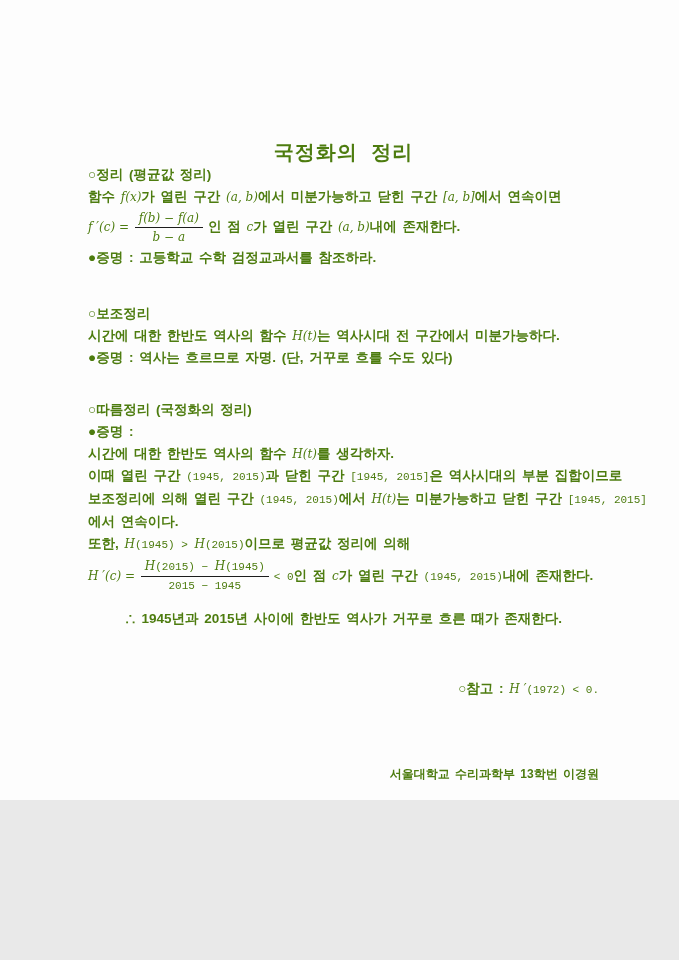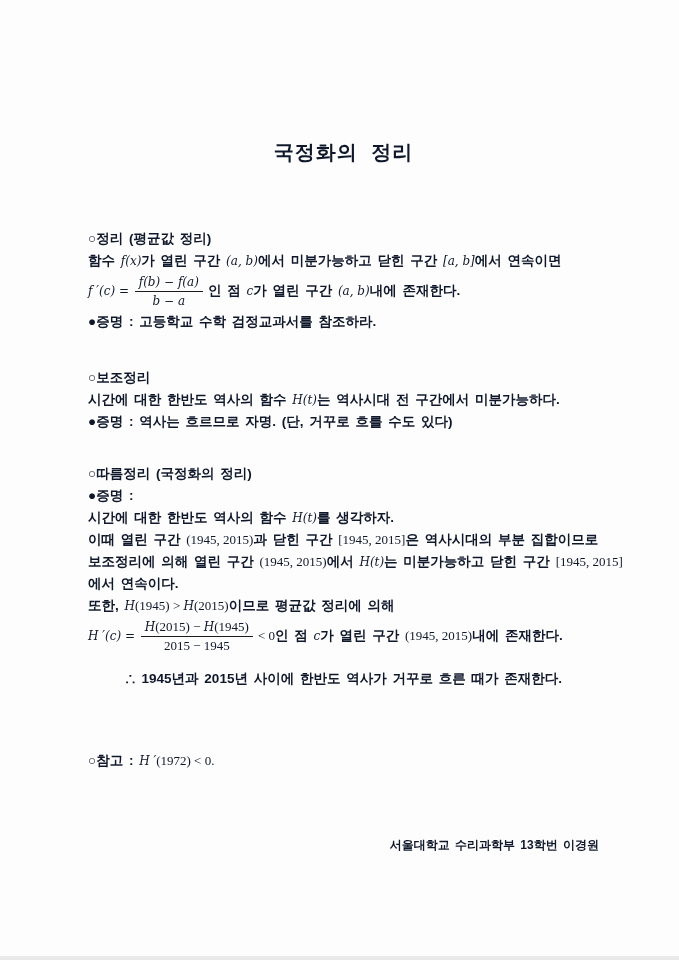--- a/index.html
+++ b/index.html
@@ -1,61 +1,61 @@
 <!DOCTYPE html>
 <html lang="ko"><head>
 <meta charset="utf-8">
 <style>
   html, body { margin: 0; padding: 0; background: #e9e9e9; }
   .page {
     position: relative;
     width: 679px;
-    height: 956px;
+    height: 800px;
     margin: 0 auto;
     background: #fdfdfd;
-    color: #0f172a;
+    color: #4d7c0f;
     font-family: "Liberation Sans", sans-serif;
     overflow: hidden;
   }
   .content {
     padding: 0 80px 0 88px;
   }
   .doc-title {
     margin: 140px 0 0 0;
     text-align: center;
     font-size: 20px;
     line-height: 24px;
     font-weight: 700;
     word-spacing: 7px;
     letter-spacing: 1px;
   }
   .section { margin: 0; }
-  .sec-mvt   { margin-top: 64px; }
+  .sec-mvt   { }
   .sec-lemma { margin-top: 34px; }
   .sec-cor   { margin-top: 30px; }
   .line {
     font-size: 13.5px;
     line-height: 22px;
     font-weight: 600;
     white-space: nowrap;
     word-spacing: 2px;
   }
   
   .mi {
     font-family: "DejaVu Serif", "Liberation Serif", serif;
     font-style: italic;
     font-weight: 400;
     font-size: 12px;
     word-spacing: 0;
   }
   .mn {
-    font-family: Liberation Serif, serif;
+    font-family: Liberation Mono, monospace;
     font-style: normal;
     font-weight: 400;
-    font-size: 13px;
+    font-size: 11px;
     word-spacing: 0;
   }
   .eqline {
     padding: 2px 0 2px 0;
     white-space: nowrap;
   }
   .frac {
     display: inline-block;
     vertical-align: middle;
     text-align: center;
@@ -70,21 +70,21 @@
   }
   .frac .den {
     display: block;
     padding-top: 1px;
     line-height: 16px;
   }
   .conclusion {
     margin-top: 12px;
     text-align: center;
   }
-  .note { margin-top: 60px; }
+  .note { margin-top: 48px; text-align: right; }
   .signature {
     margin-top: 62px;
     text-align: right;
     font-size: 12px;
     line-height: 22px;
     font-weight: 600;
     word-spacing: 2px;
   }
 </style>
 </head>

